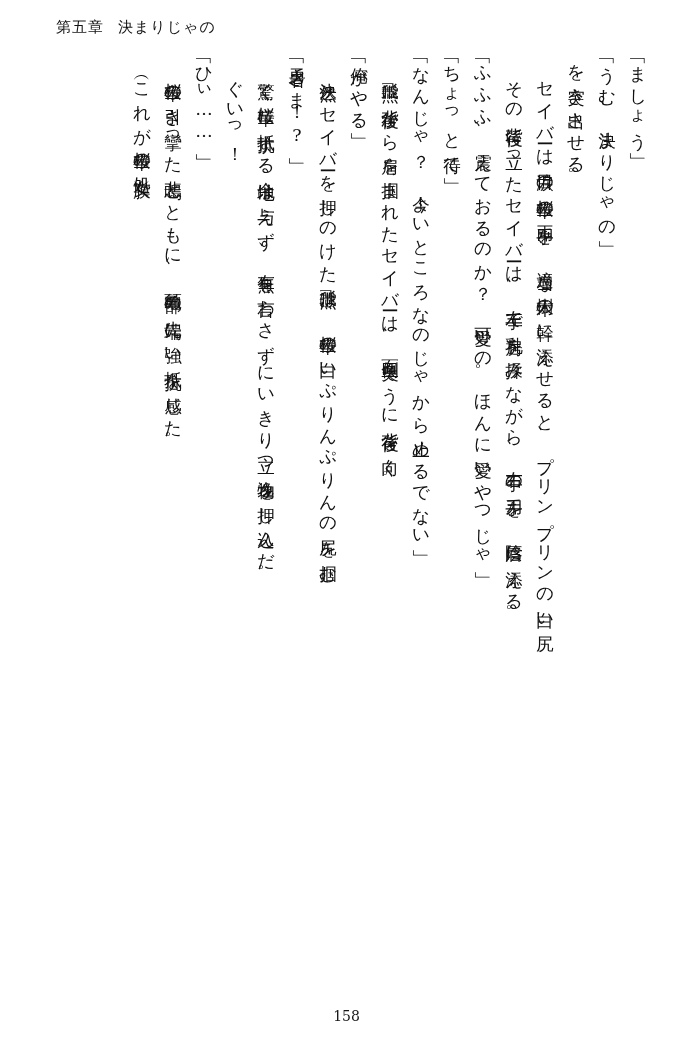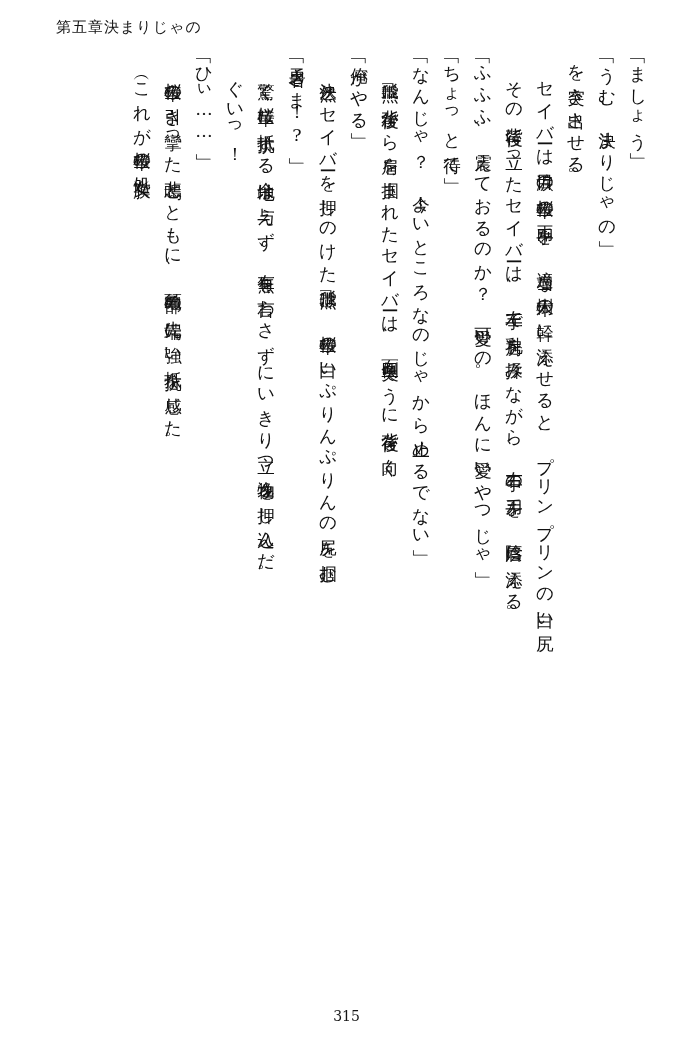--- a/index.html
+++ b/index.html
@@ -28,20 +28,21 @@
   .running-head {
     position: absolute;
     top: 18px;
     left: 56px;
     font-size: 15px;
     letter-spacing: 1px;
     white-space: nowrap;
     color: #131313;
   }
   .running-head .chapter-no {
+    margin-right: 14px;
   }
 
   
   .body-area {
     position: absolute;
     top: 52px;
     left: 46px;
     width: 600px;
     height: 930px;
     display: flex;
@@ -101,15 +102,15 @@
       <div class="vline">「俺がやる」</div>
       <div class="vline indent1">決然とセイバーを押しのけた飛燕は、桜華の白いぷりんぷりんの尻を掴む。</div>
       <div class="vline">「勇者さま!?」</div>
       <div class="vline indent1">驚く桜華に抵抗する余地は与えず、有無を言わさずにいきり立つ逸物を押し込んだ。</div>
       <div class="vline indent1">ぐいっ！</div>
       <div class="vline">「ひぃ……」</div>
       <div class="vline indent1">桜華の引き攣った悲鳴とともに、亀頭部の先端に強い抵抗を感じた。</div>
       <div class="vline indent1">（これが桜華の処女膜）</div>
     </div>
 
-  <div class="page-number">315</div>
+  <div class="page-number">158</div>
 
 </div>
 
 </body></html>

